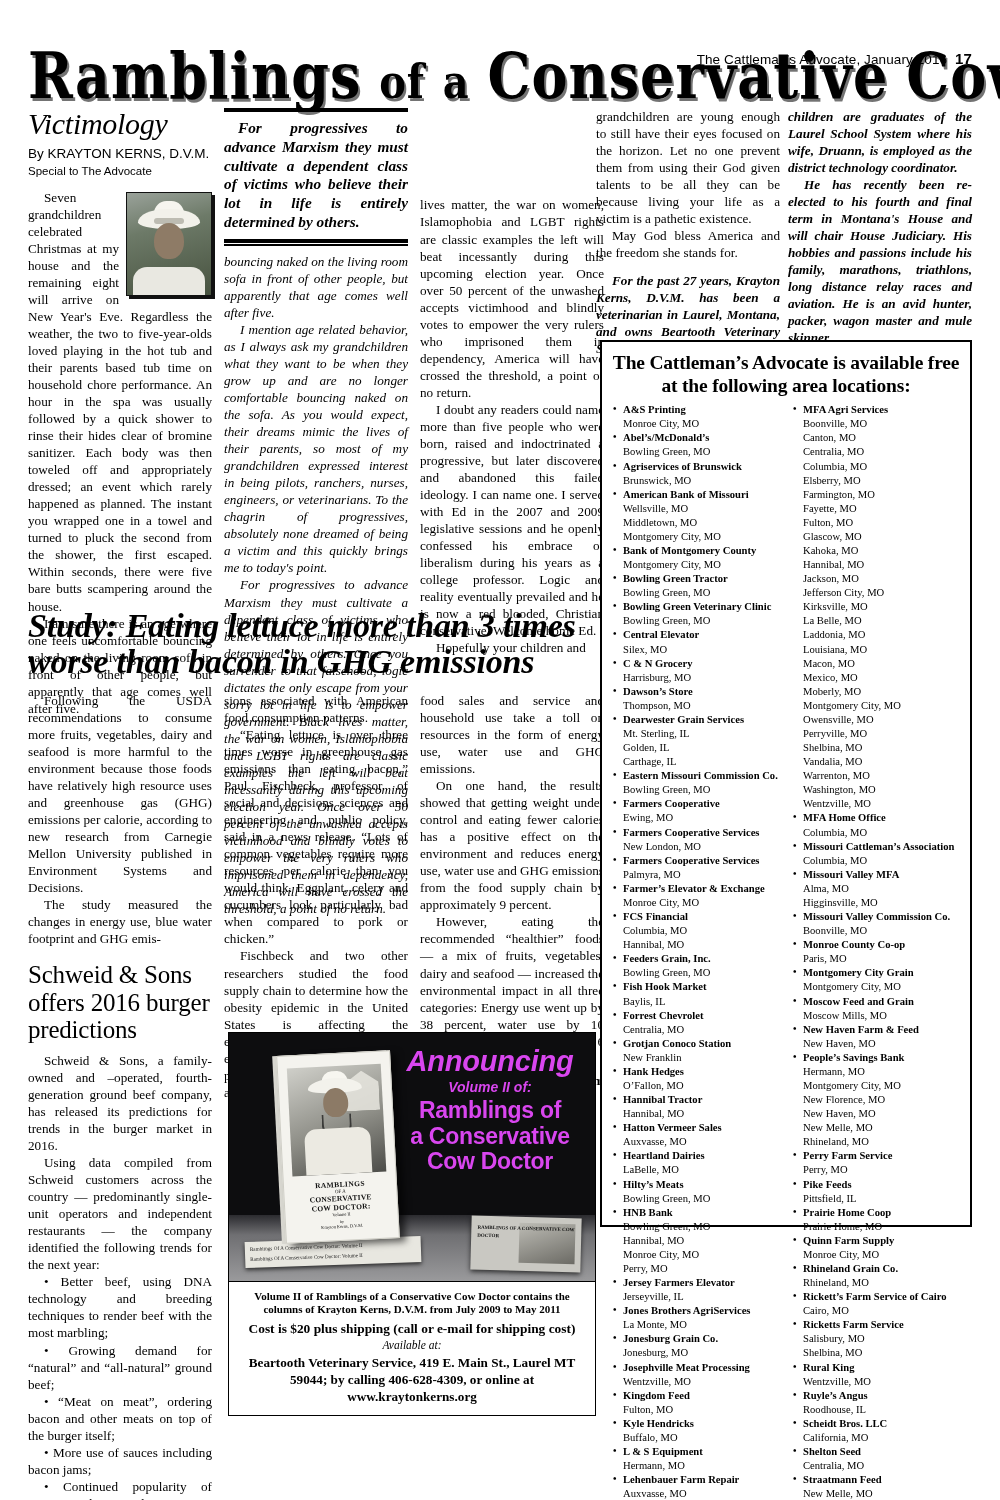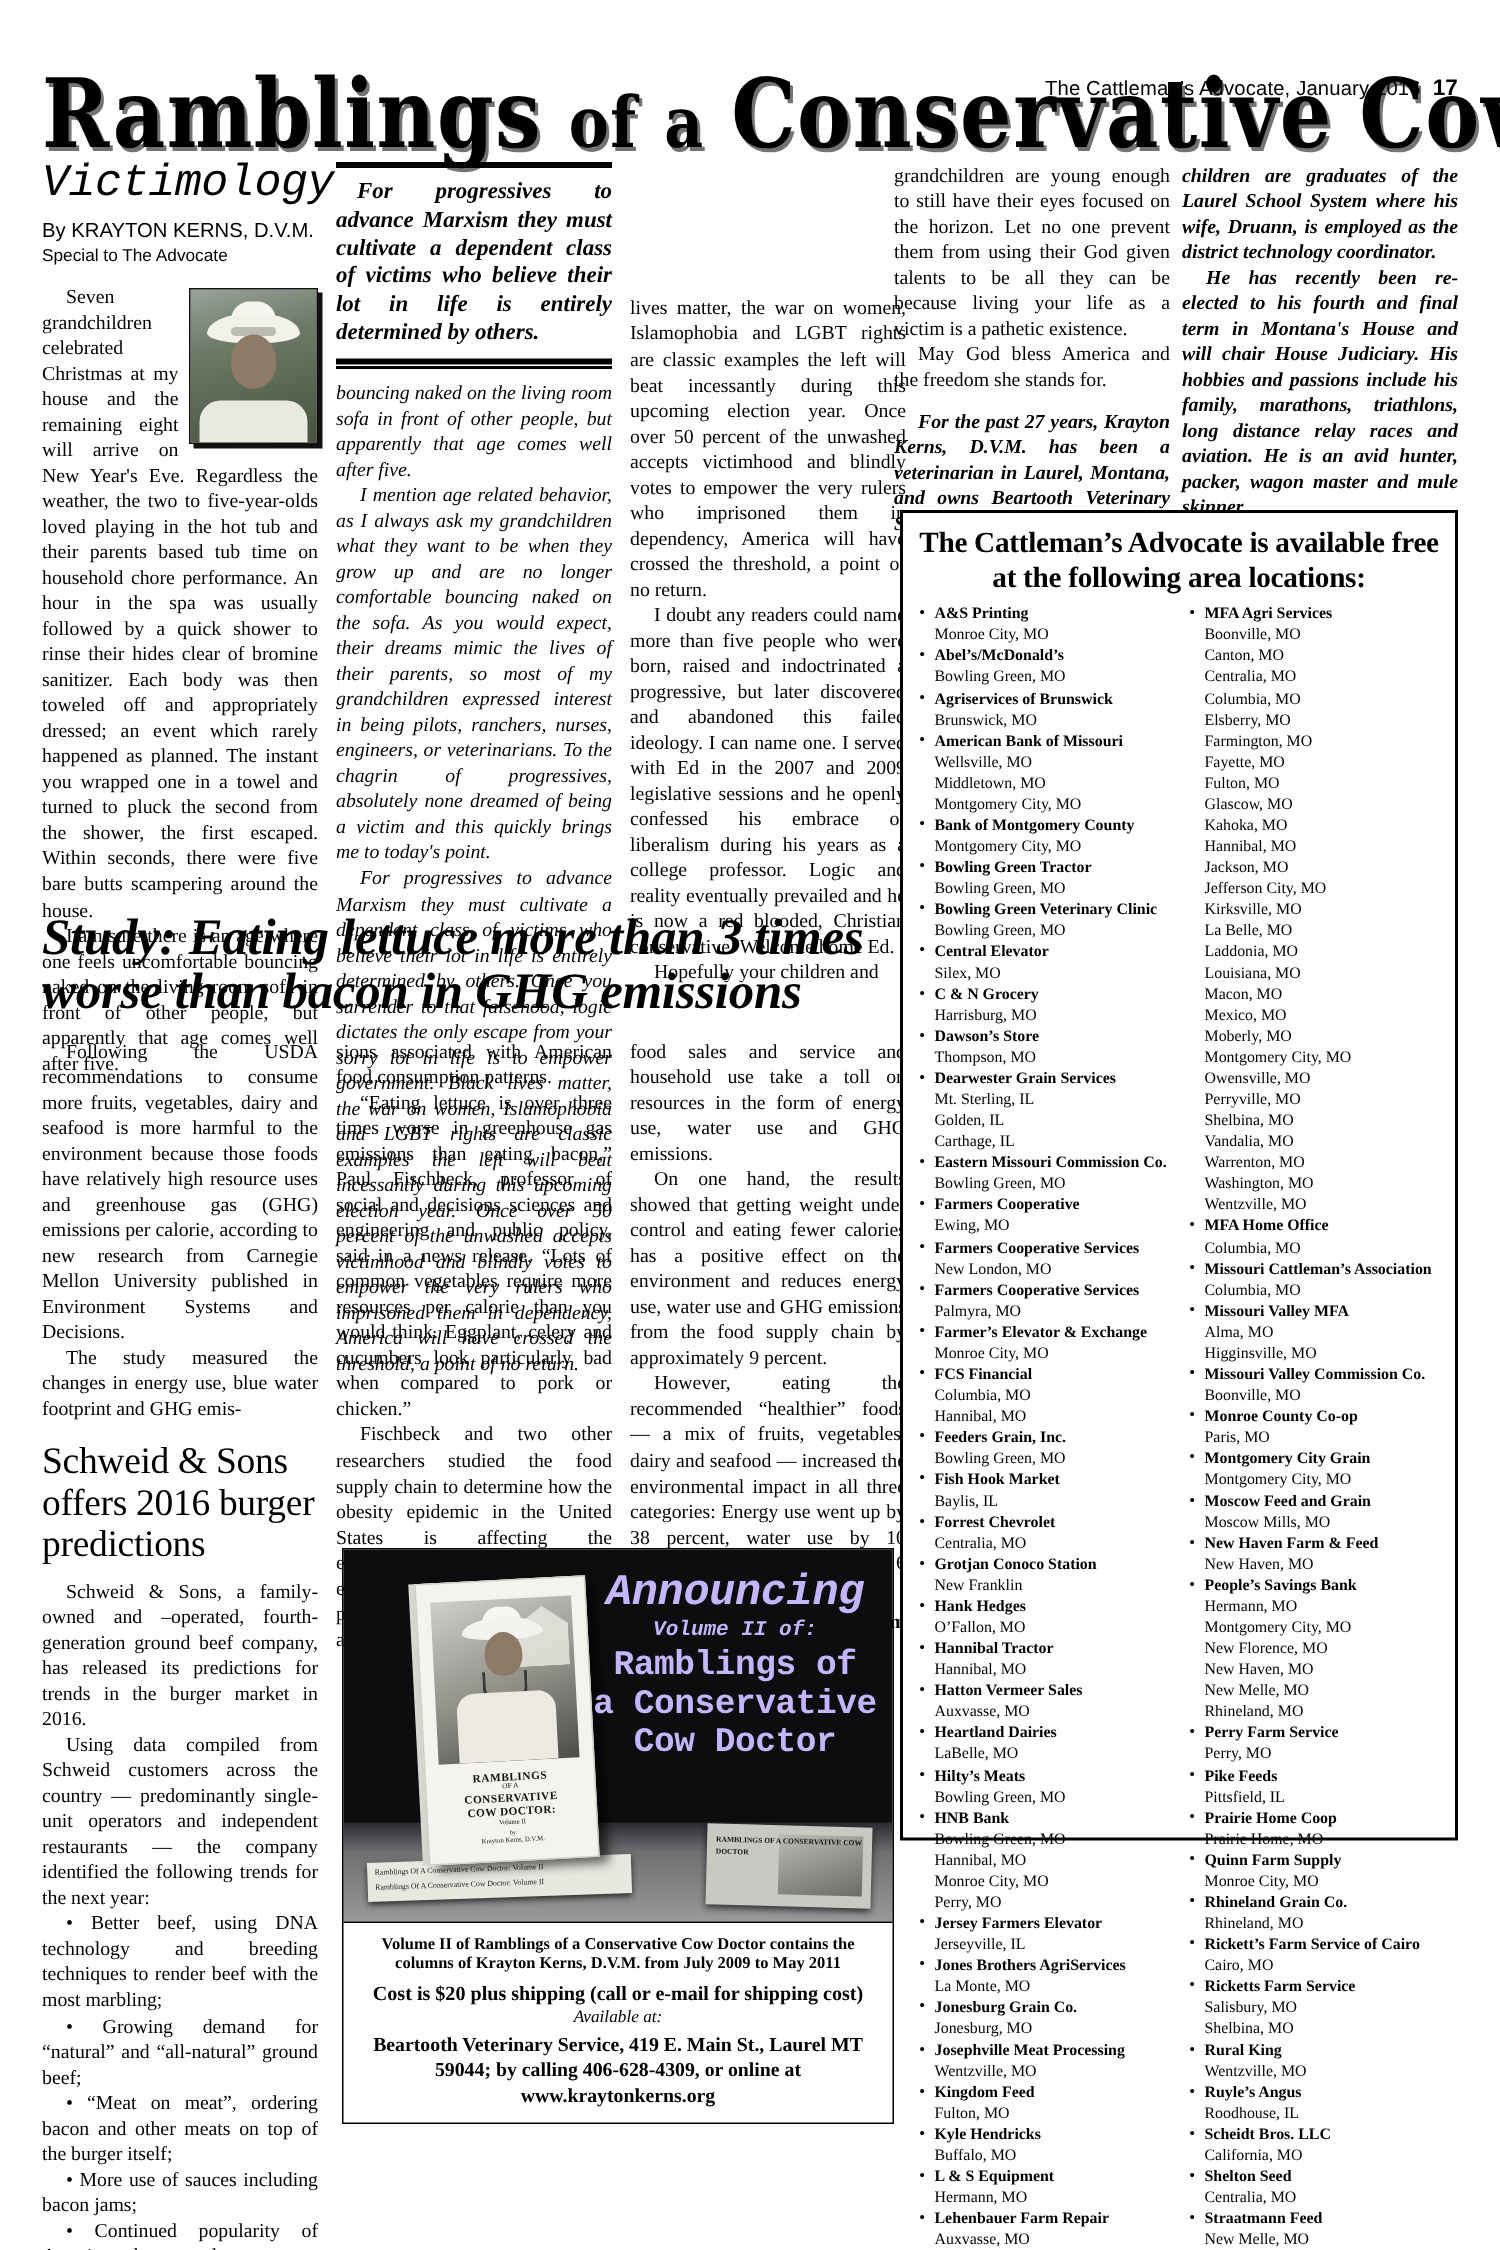--- a/index.html
+++ b/index.html
@@ -59,21 +59,21 @@
 
   .col { box-sizing: border-box; }
 
   .colA { position: absolute; left: 0;   top: 0; width: 184px; }
   .colB { position: absolute; left: 196px; top: 0; width: 184px; font-style: italic; }
   .colC { position: absolute; left: 392px; top: 0; width: 184px; }
   .colD { position: absolute; left: 568px; top: 0; width: 184px; }
   .colE { position: absolute; left: 760px; top: 0; width: 184px; }
 
   .kicker {
-    font-family: Liberation Mono, monospace;
+    font-family: Liberation Serif, serif;
     font-style: italic;
     font-size: 30px;
     line-height: 1.05;
     margin: 0 0 6px 0;
     letter-spacing: -0.3px;
   }
   .byline {
     font-family: "Liberation Sans", sans-serif;
     font-size: 13.5px;
     line-height: 1.25;
@@ -278,22 +278,22 @@
   .ad-stack2 .mini{
     position:absolute; right:6px; top:6px; width:56px; height:40px;
     background:linear-gradient(160deg,#bdbcb5,#6b6a64);
   }
   .ad-stack2 .minitxt{
     position:absolute;left:6px;top:8px;font-size:5px;font-weight:bold;
     font-family:"Liberation Serif",serif;color:#111;line-height:1.5;
   }
   .ad-text{
     position:absolute; right:10px; top:14px; width:190px;
-    color:#c4b5fd; text-align:center;
-    font-family:Liberation Mono, monospace;
+    color:#d946ef; text-align:center;
+    font-family:Liberation Sans, sans-serif;
   }
   .ad-text .announcing{
     font-style:italic; font-weight:bold; font-size:29px; line-height:1;
     margin-bottom:4px; letter-spacing:-0.2px;
   }
   .ad-text .vol{ font-style:italic; font-weight:bold; font-size:14px; line-height:1.1; margin-bottom:3px;}
   .ad-text .bigtitle{ font-weight:bold; font-size:23px; line-height:1.1; letter-spacing:-0.3px;}
 
   .ad-caption{
     padding:8px 8px 9px 8px;

